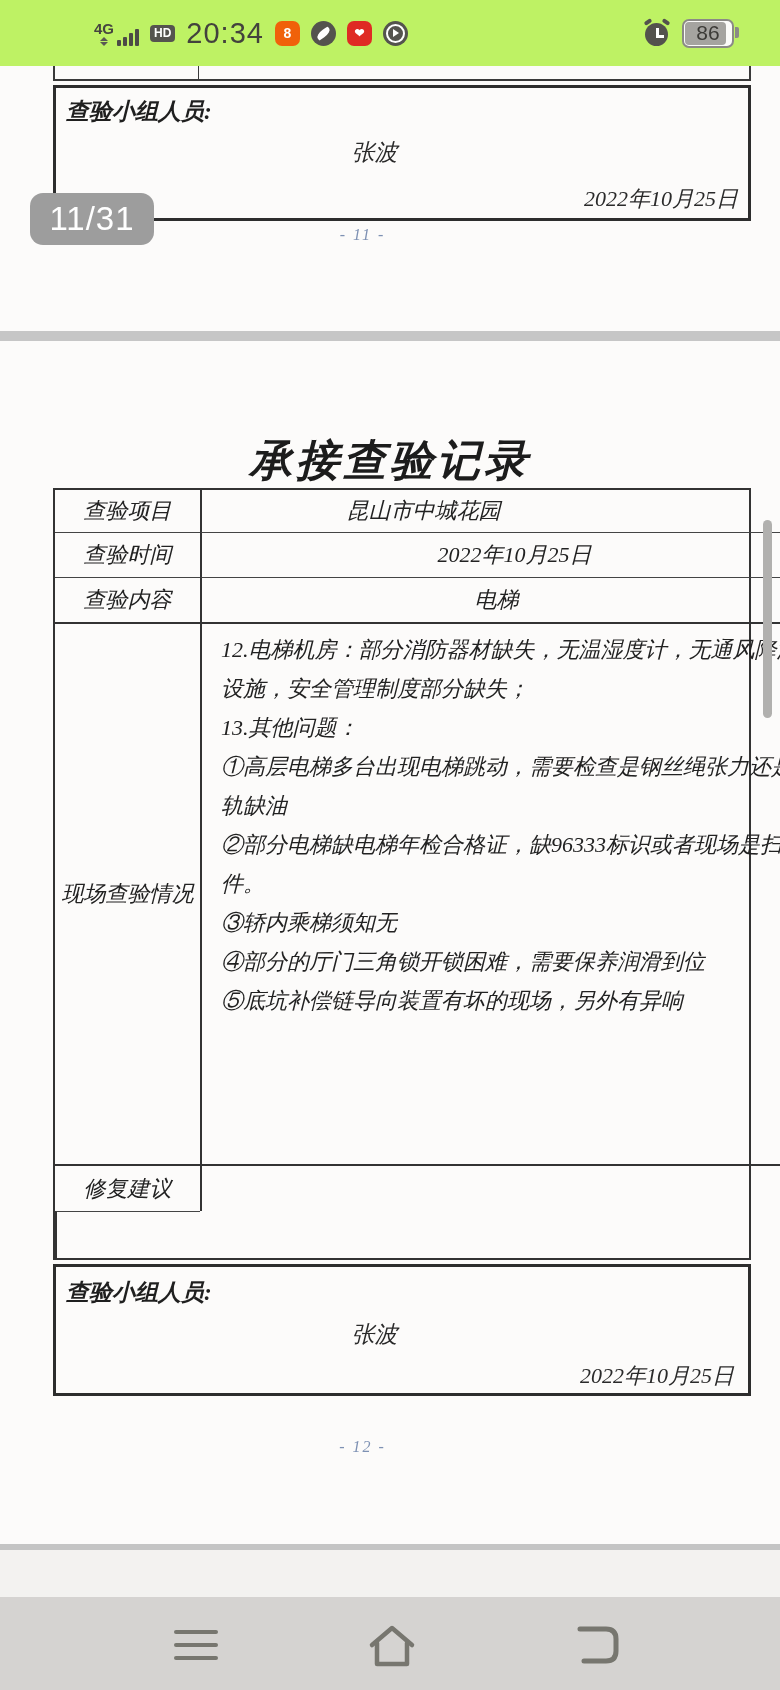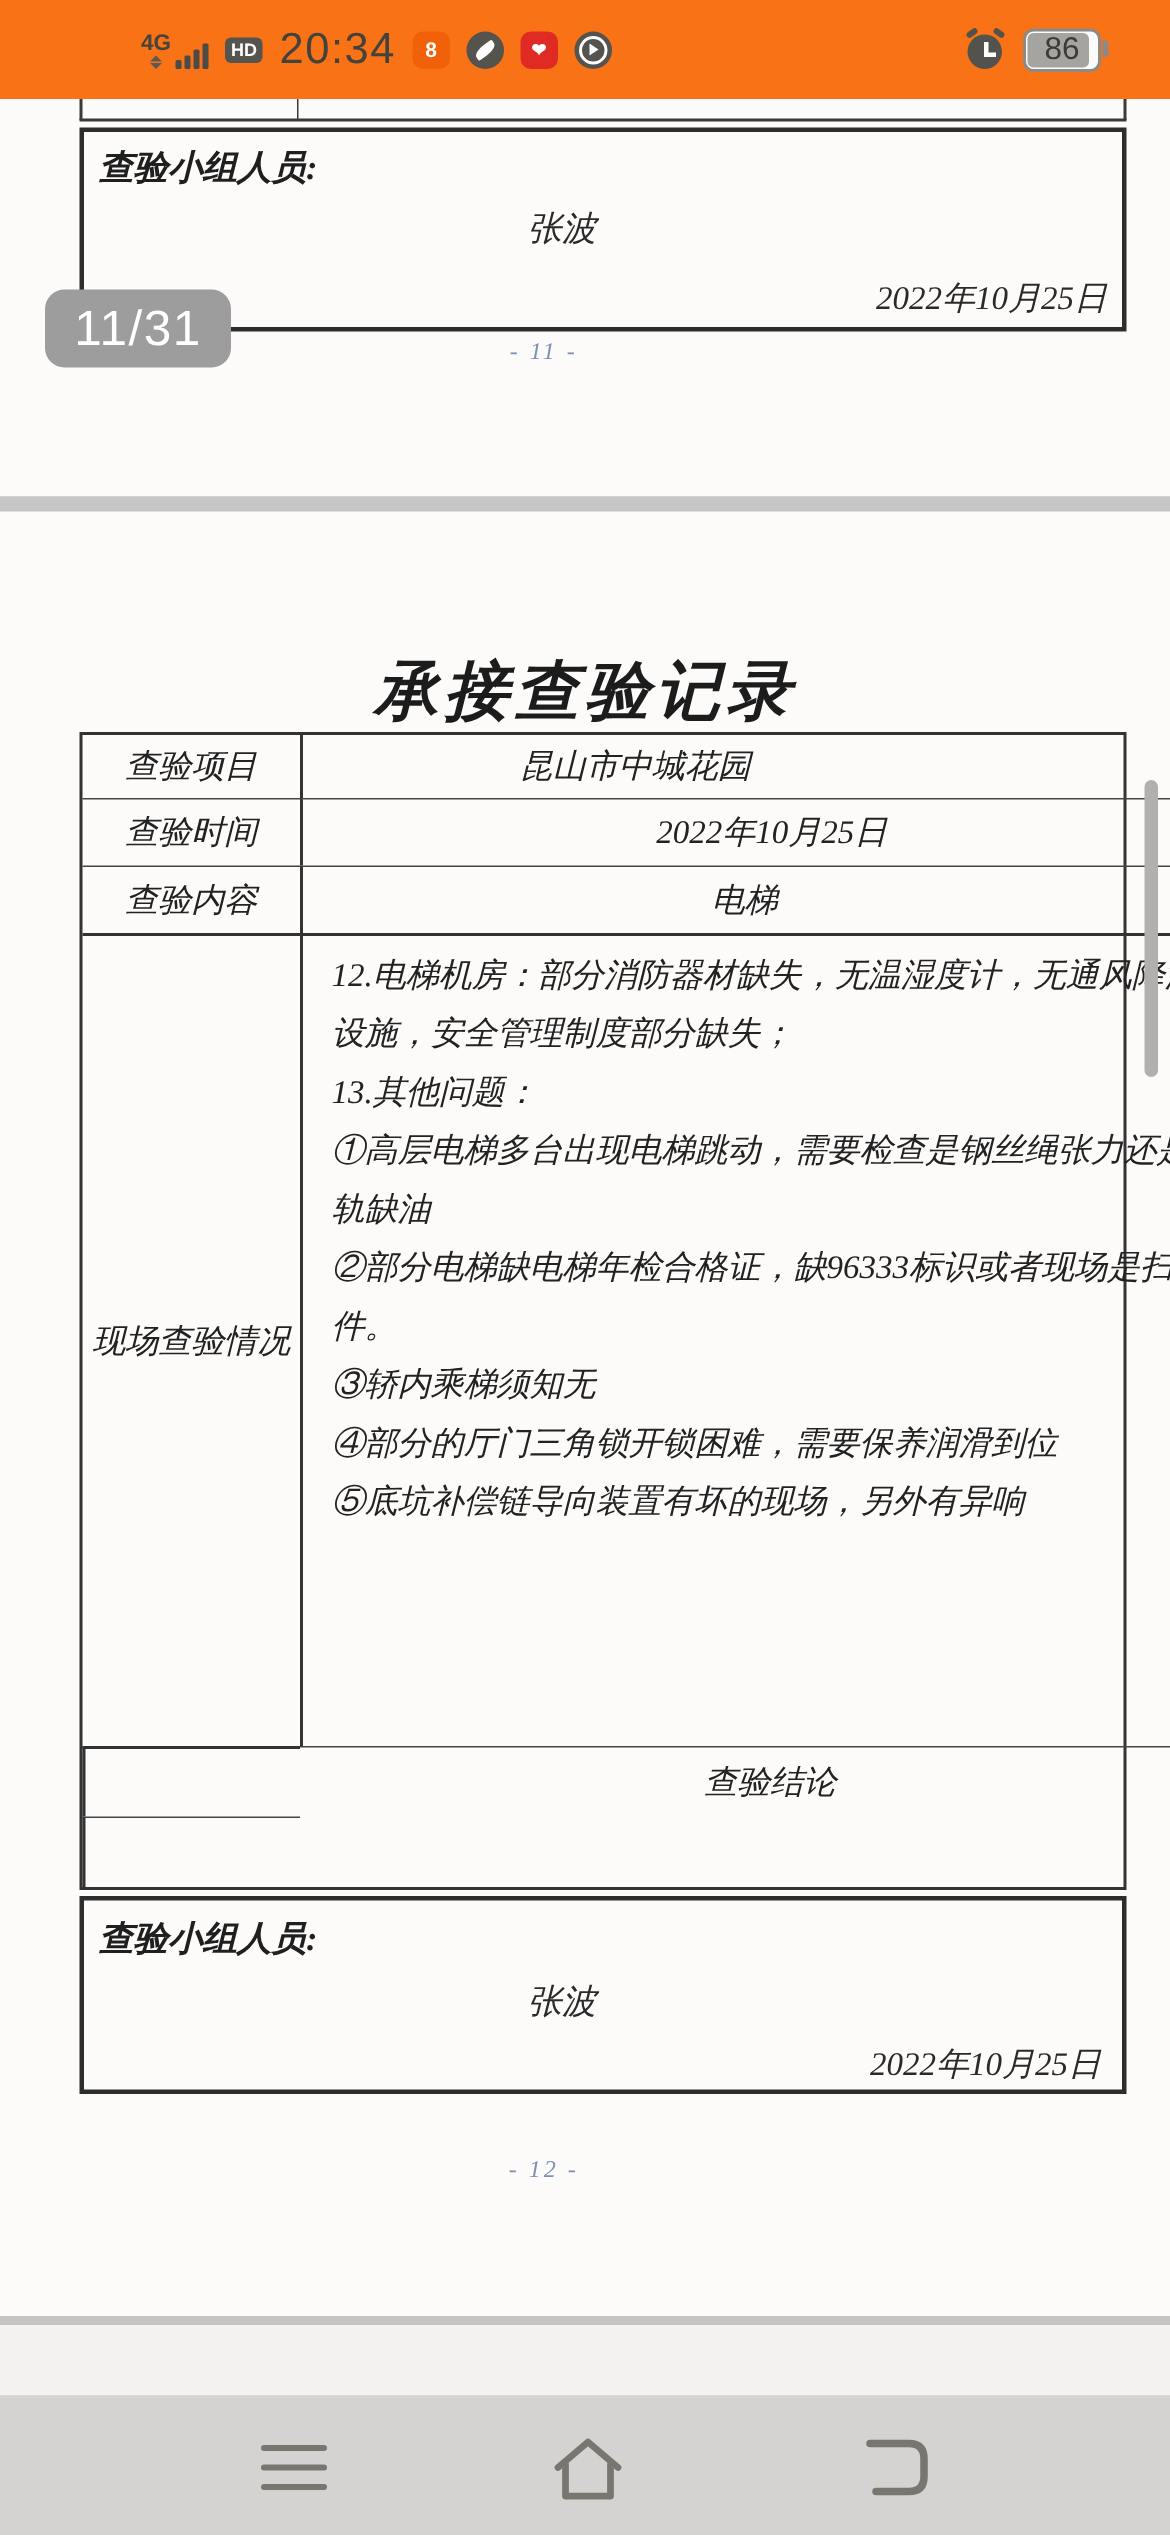--- a/index.html
+++ b/index.html
@@ -1,20 +1,20 @@
 <!DOCTYPE html>
 <html><head>
 <meta charset="utf-8">
 <style>
   html,body{margin:0;padding:0;background:#888;}
   .screen{position:relative;width:780px;height:1690px;overflow:hidden;
           background:#c9c9c9;font-family:"Liberation Serif","DejaVu Serif",serif;}
 
   
-  .status-bar{position:absolute;left:0;top:0;width:780px;height:66px;background:#f97316;}
+  .status-bar{position:absolute;left:0;top:0;width:780px;height:66px;background:#bef264;}
   .sb-left{position:absolute;left:94px;top:0;height:66px;display:flex;align-items:center;gap:11px;}
   .sb-right{position:absolute;right:46px;top:0;height:66px;display:flex;align-items:center;gap:12px;}
   .net{display:flex;align-items:flex-end;gap:3px;}
   .net-col{display:flex;flex-direction:column;align-items:center;line-height:1;}
   .net-label{font-family:"Liberation Sans",sans-serif;font-size:15px;font-weight:bold;color:#45443f;}
   .net-arrows{display:flex;flex-direction:column;gap:1px;margin-top:1px;}
   .tri-up{width:0;height:0;border-left:4px solid transparent;border-right:4px solid transparent;border-bottom:4px solid #5a5954;}
   .tri-dn{width:0;height:0;border-left:4px solid transparent;border-right:4px solid transparent;border-top:4px solid #5a5954;}
   .bars{display:flex;align-items:flex-end;gap:2px;height:17px;}
   .bars i{display:block;width:4px;background:#4c4b46;border-radius:1px;}
@@ -187,23 +187,23 @@
           <p>①高层电梯多台出现电梯跳动，需要检查是钢丝绳张力还是导</p>
           <p>轨缺油</p>
           <p>②部分电梯缺电梯年检合格证，缺96333标识或者现场是扫描</p>
           <p>件。</p>
           <p>③轿内乘梯须知无</p>
           <p>④部分的厅门三角锁开锁困难，需要保养润滑到位</p>
           <p>⑤底坑补偿链导向装置有坏的现场，另外有异响</p>
         </div>
       </div>
 
+      <div class="cell thick">修复建议</div>
       <div class="cell thick vcol"></div>
 
-      <div class="cell">查验结论</div>
       <div class="cell vcol"></div>
     </div>
 
     <div class="sig-box bottom">
       <span class="sig-label" style="top:10px;">查验小组人员:</span>
       <span class="sig-member" style="top:52px;">张波</span>
       <span class="sig-date" style="top:94px;right:14px;">2022年10月25日</span>
     </div>
     <span class="page-no" style="top:1097px;">- 12 -</span>
   </div>

